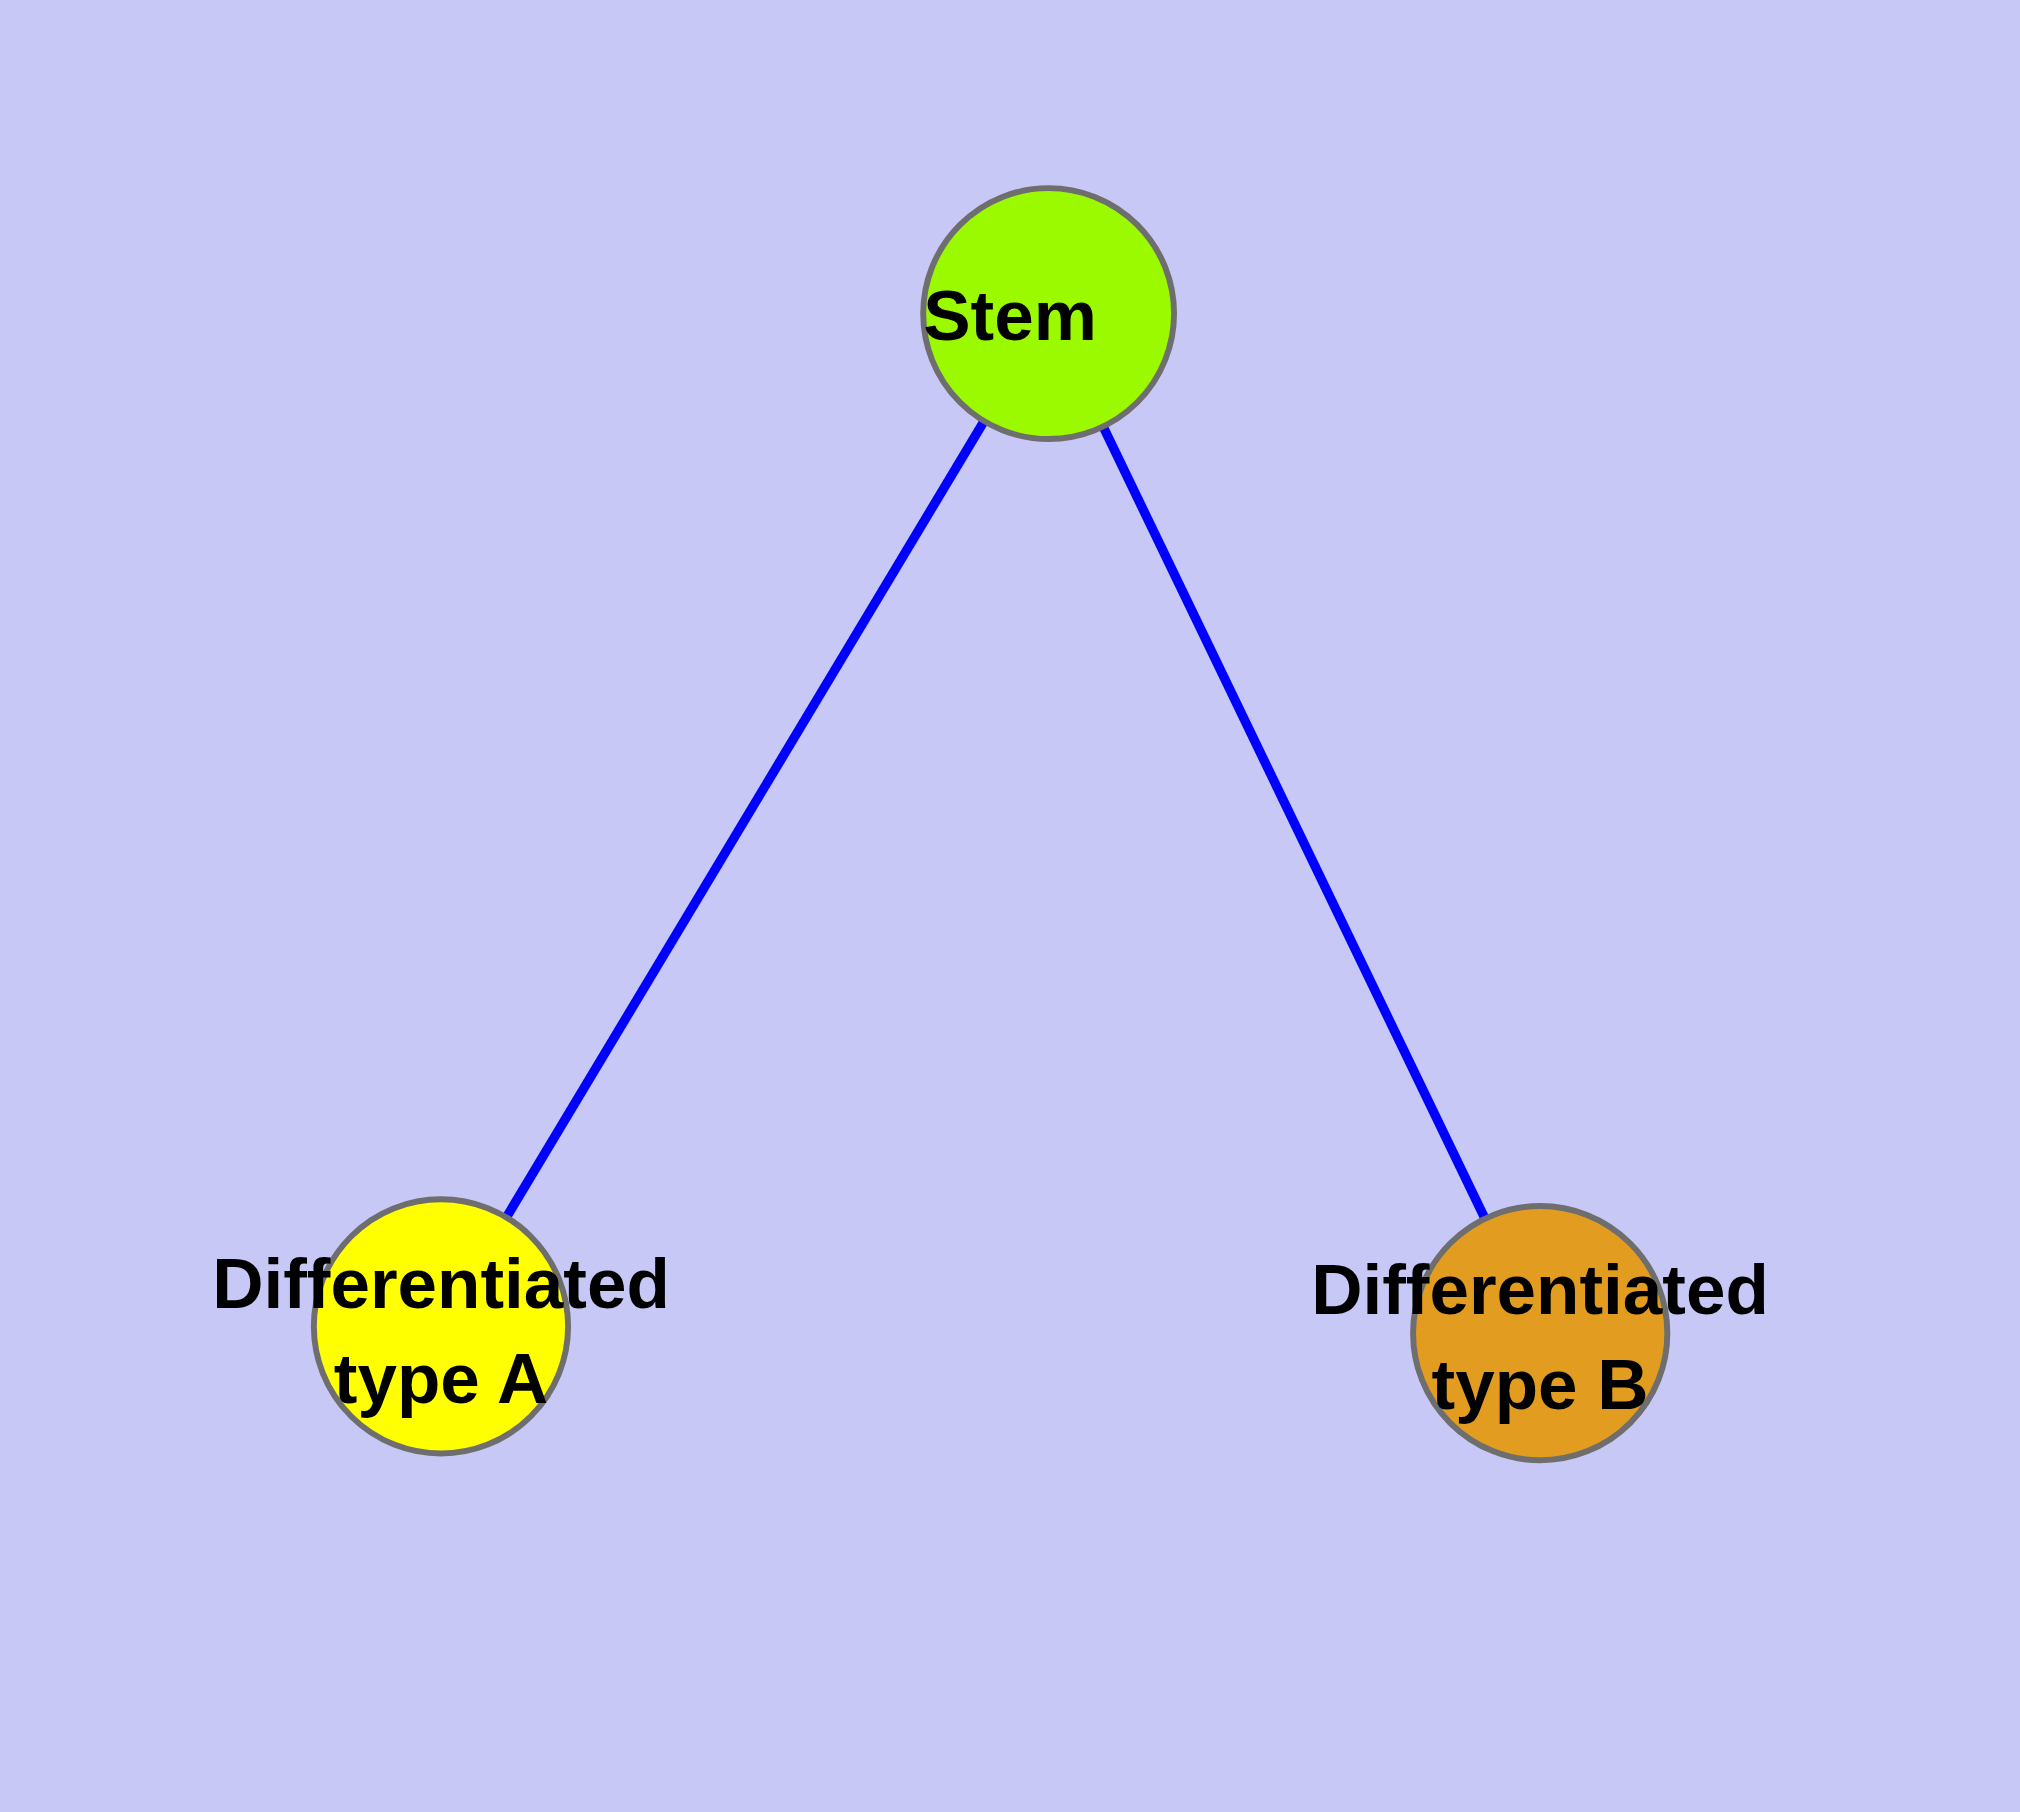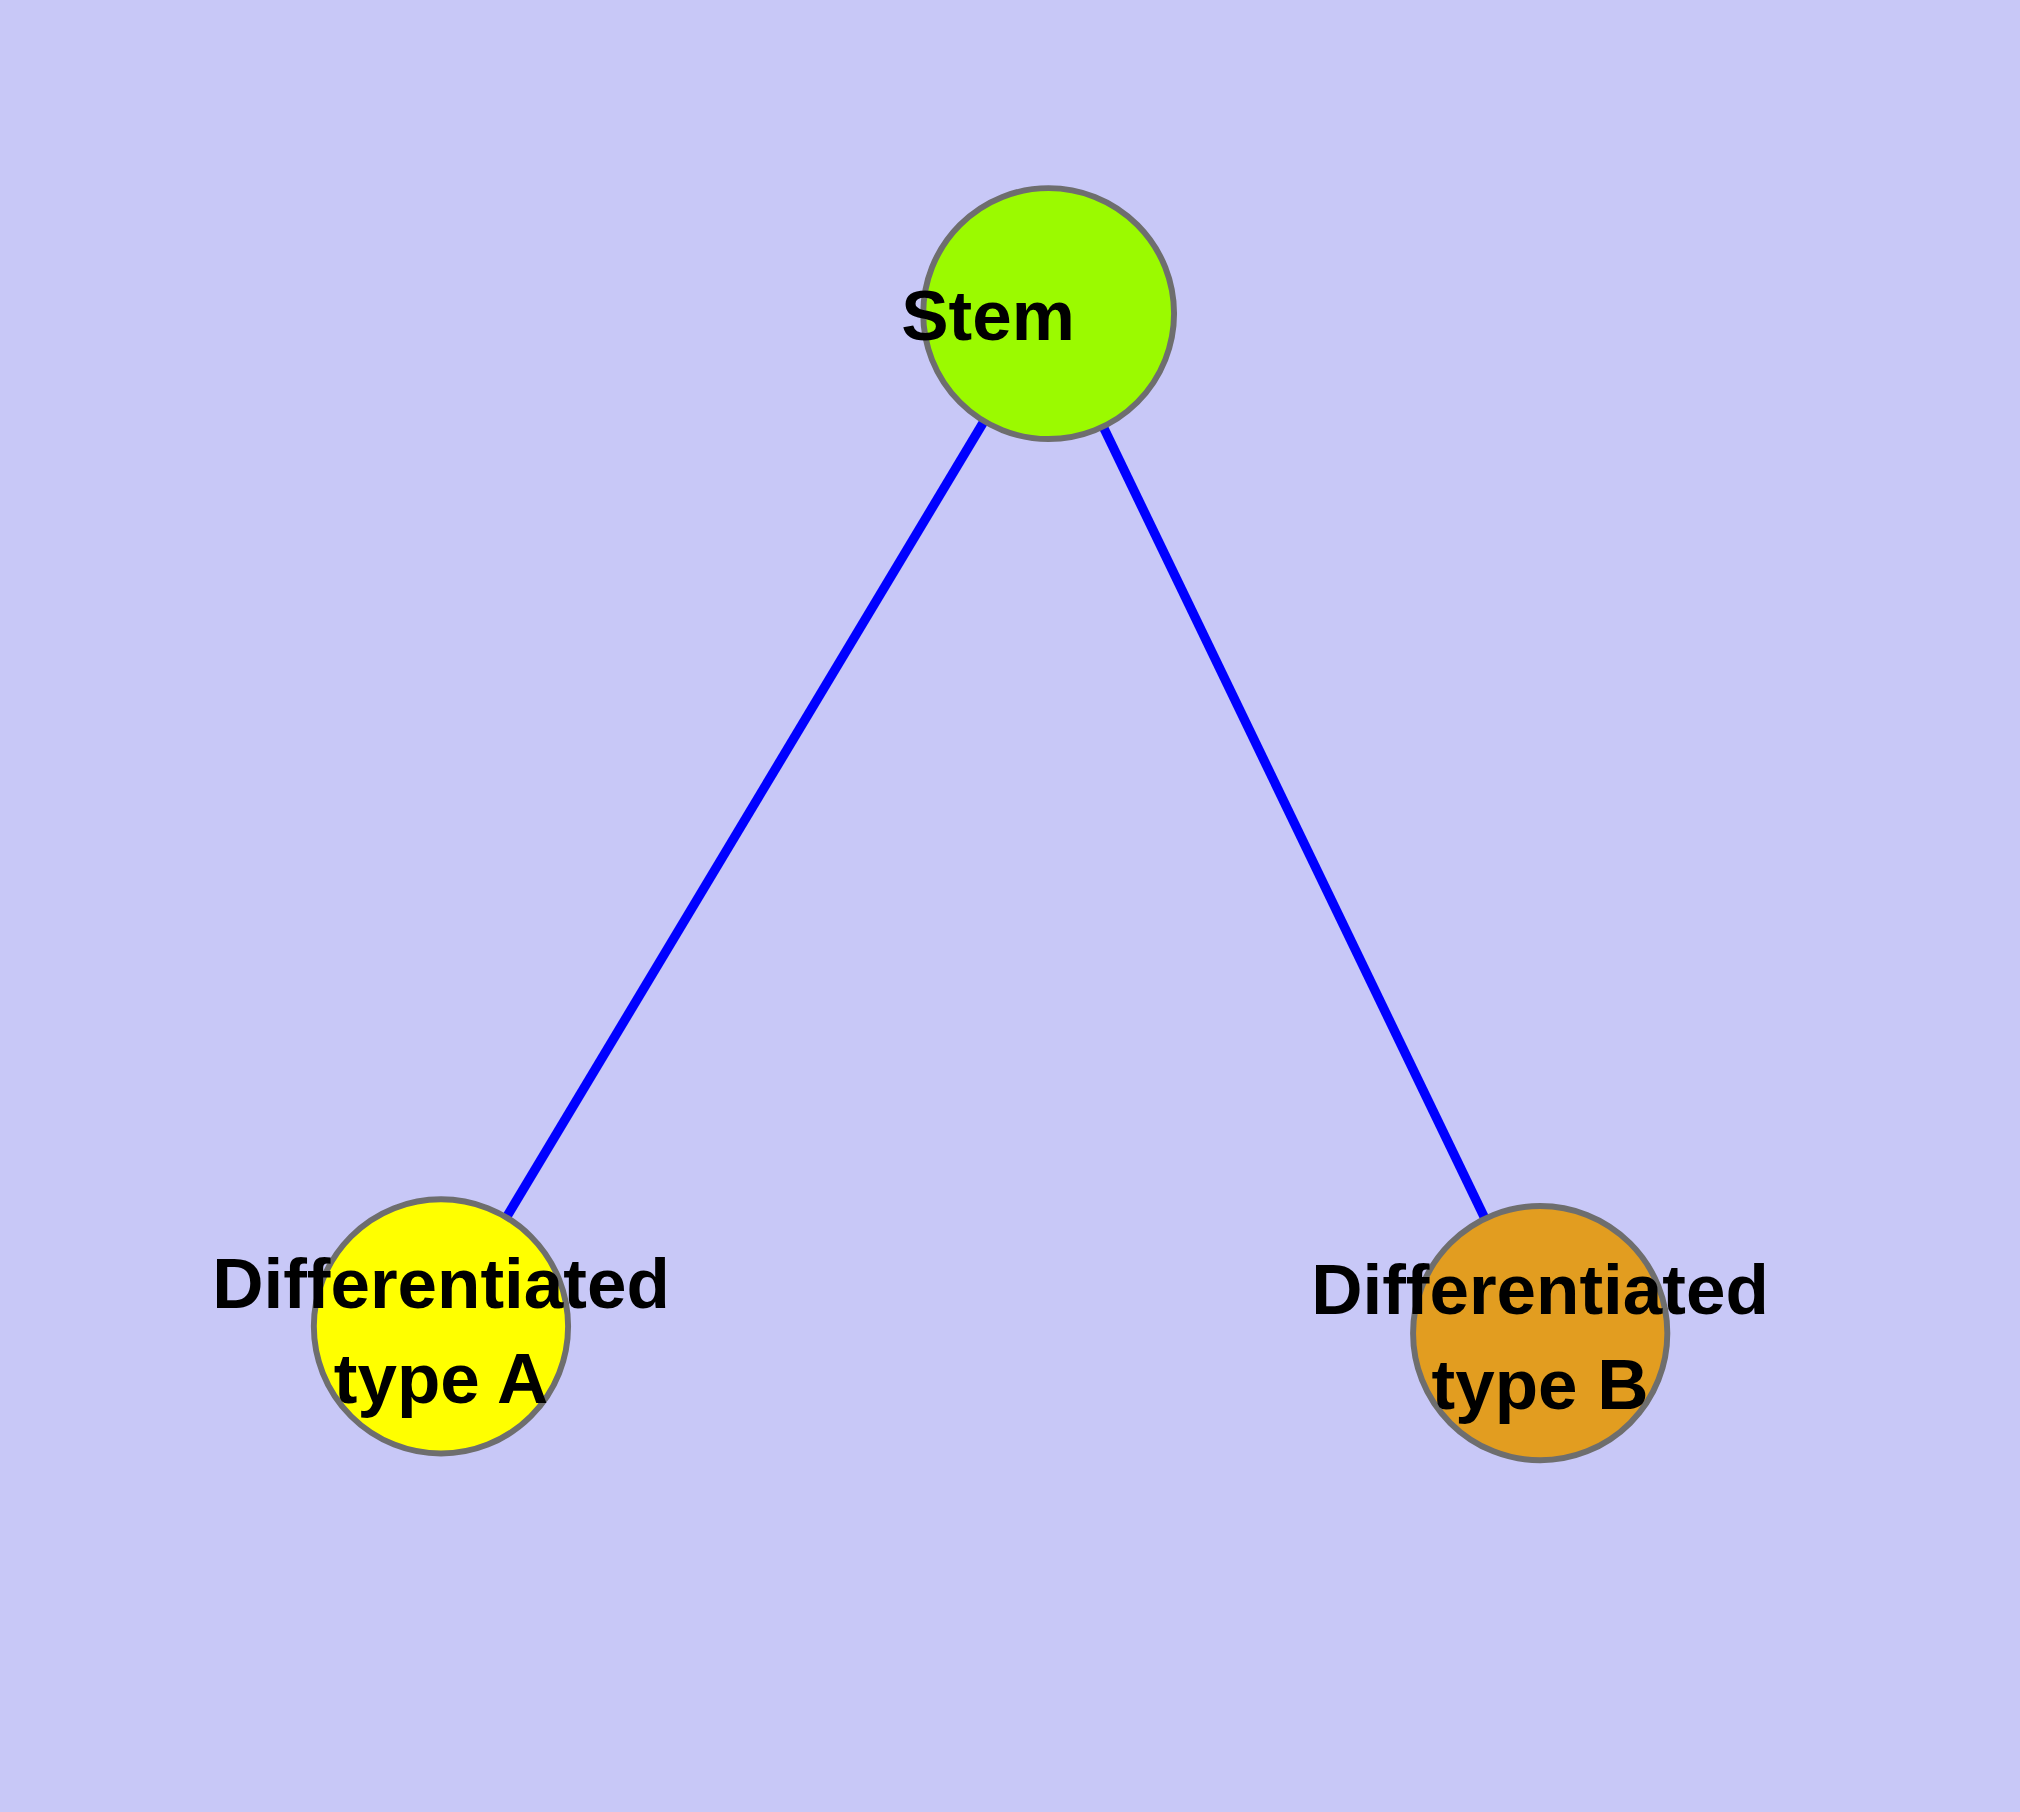--- a/index.html
+++ b/index.html
@@ -52,21 +52,21 @@
   <svg viewBox="0 0 2384 2138" aria-hidden="true">
 
     <line class="edge" x1="1237" y1="370" x2="520" y2="1565" stroke="#0000FF"></line>
     <line class="edge" x1="1237" y1="370" x2="1817" y2="1573" stroke="#0000FF"></line>
 
     <circle class="node" cx="1237" cy="370" r="148" fill="#9BFA00"></circle>
     <circle class="node" cx="520" cy="1565" r="150" fill="#FFFF00"></circle>
     <circle class="node" cx="1817" cy="1573" r="150" fill="#E29D20"></circle>
   </svg>
 
-  <div class="node-label" style="left: 988px; top: 315px;">Stem</div>
+  <div class="node-label" style="left: 1010px; top: 315px;">Stem</div>
 
   <div class="node-label" style="left: 441px; top: 1331px;">Differentiated
 type A</div>
 
   <div class="node-label" style="left: 1540px; top: 1337px;">Differentiated
 type B</div>
 
 </div>
 
 

